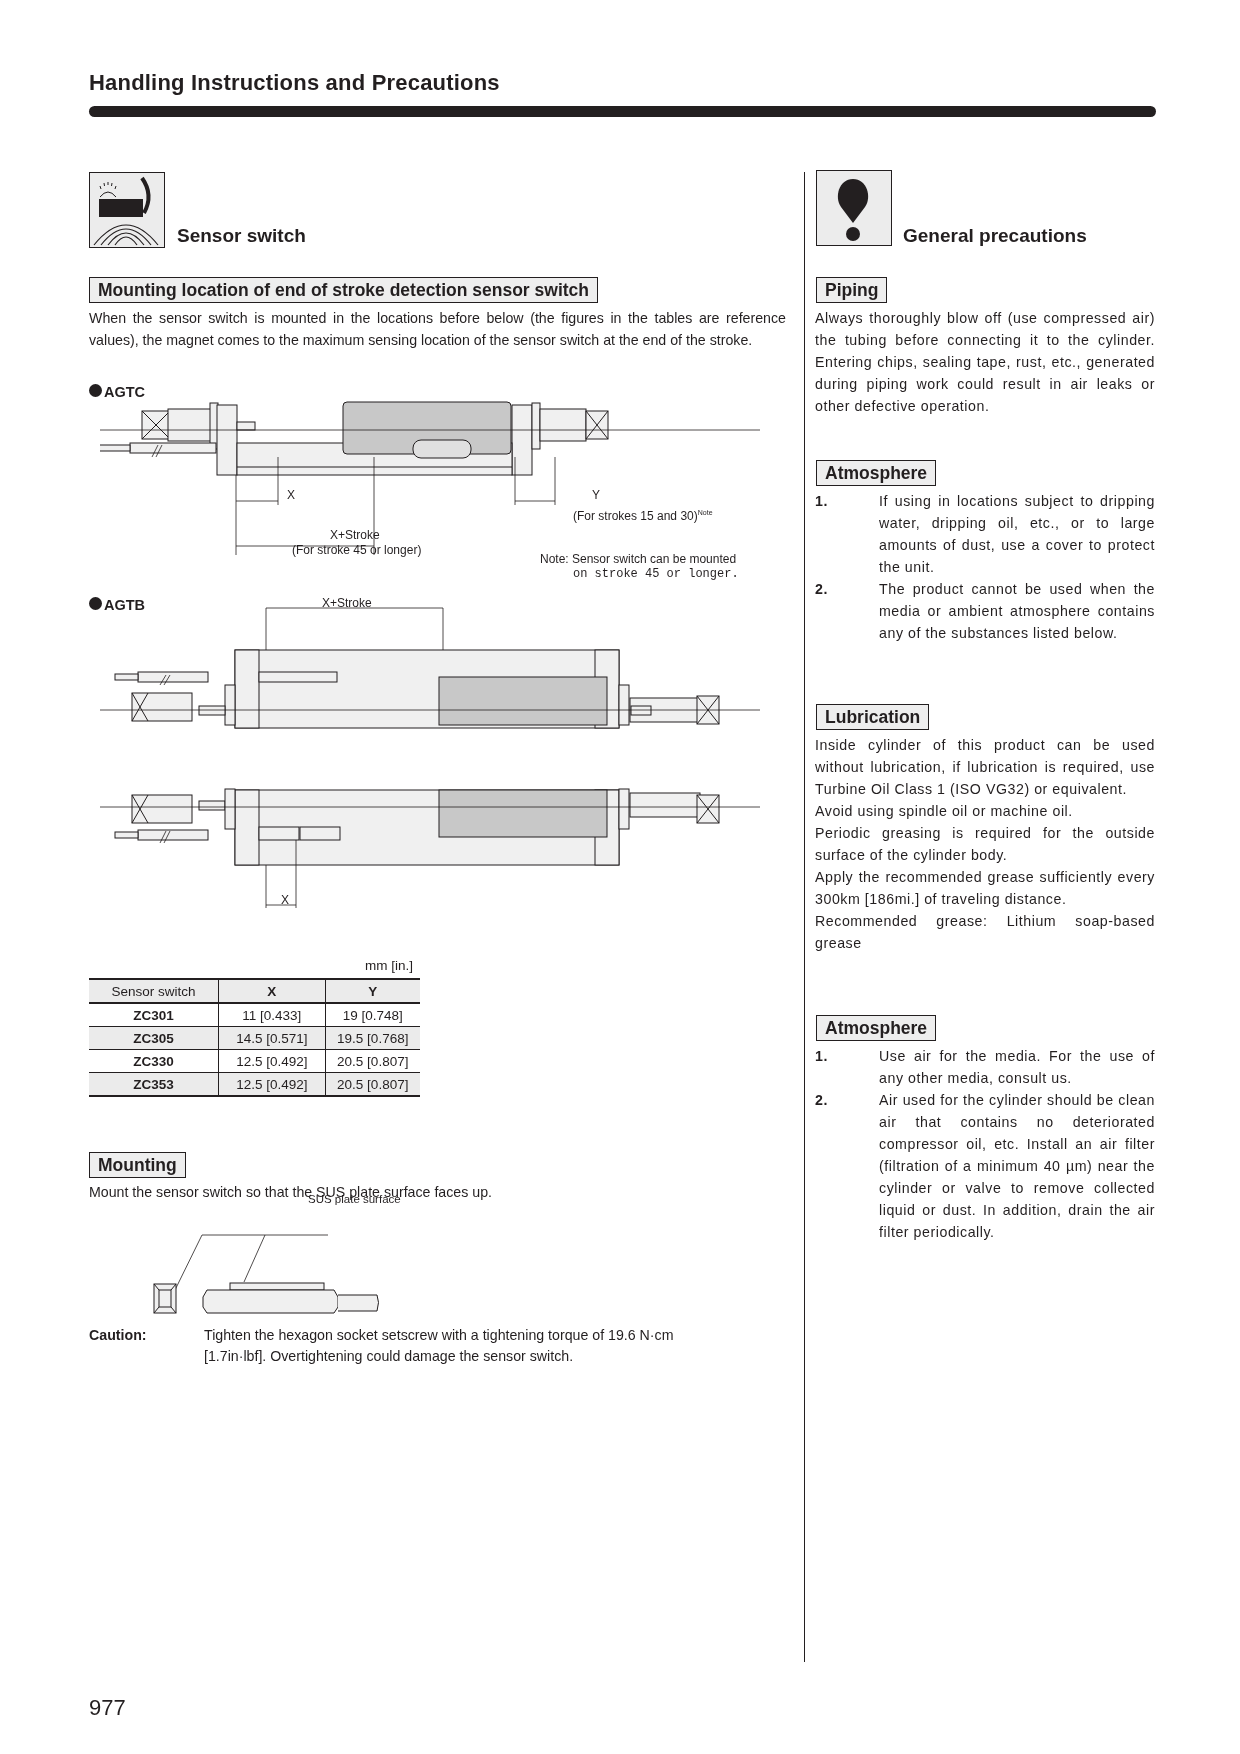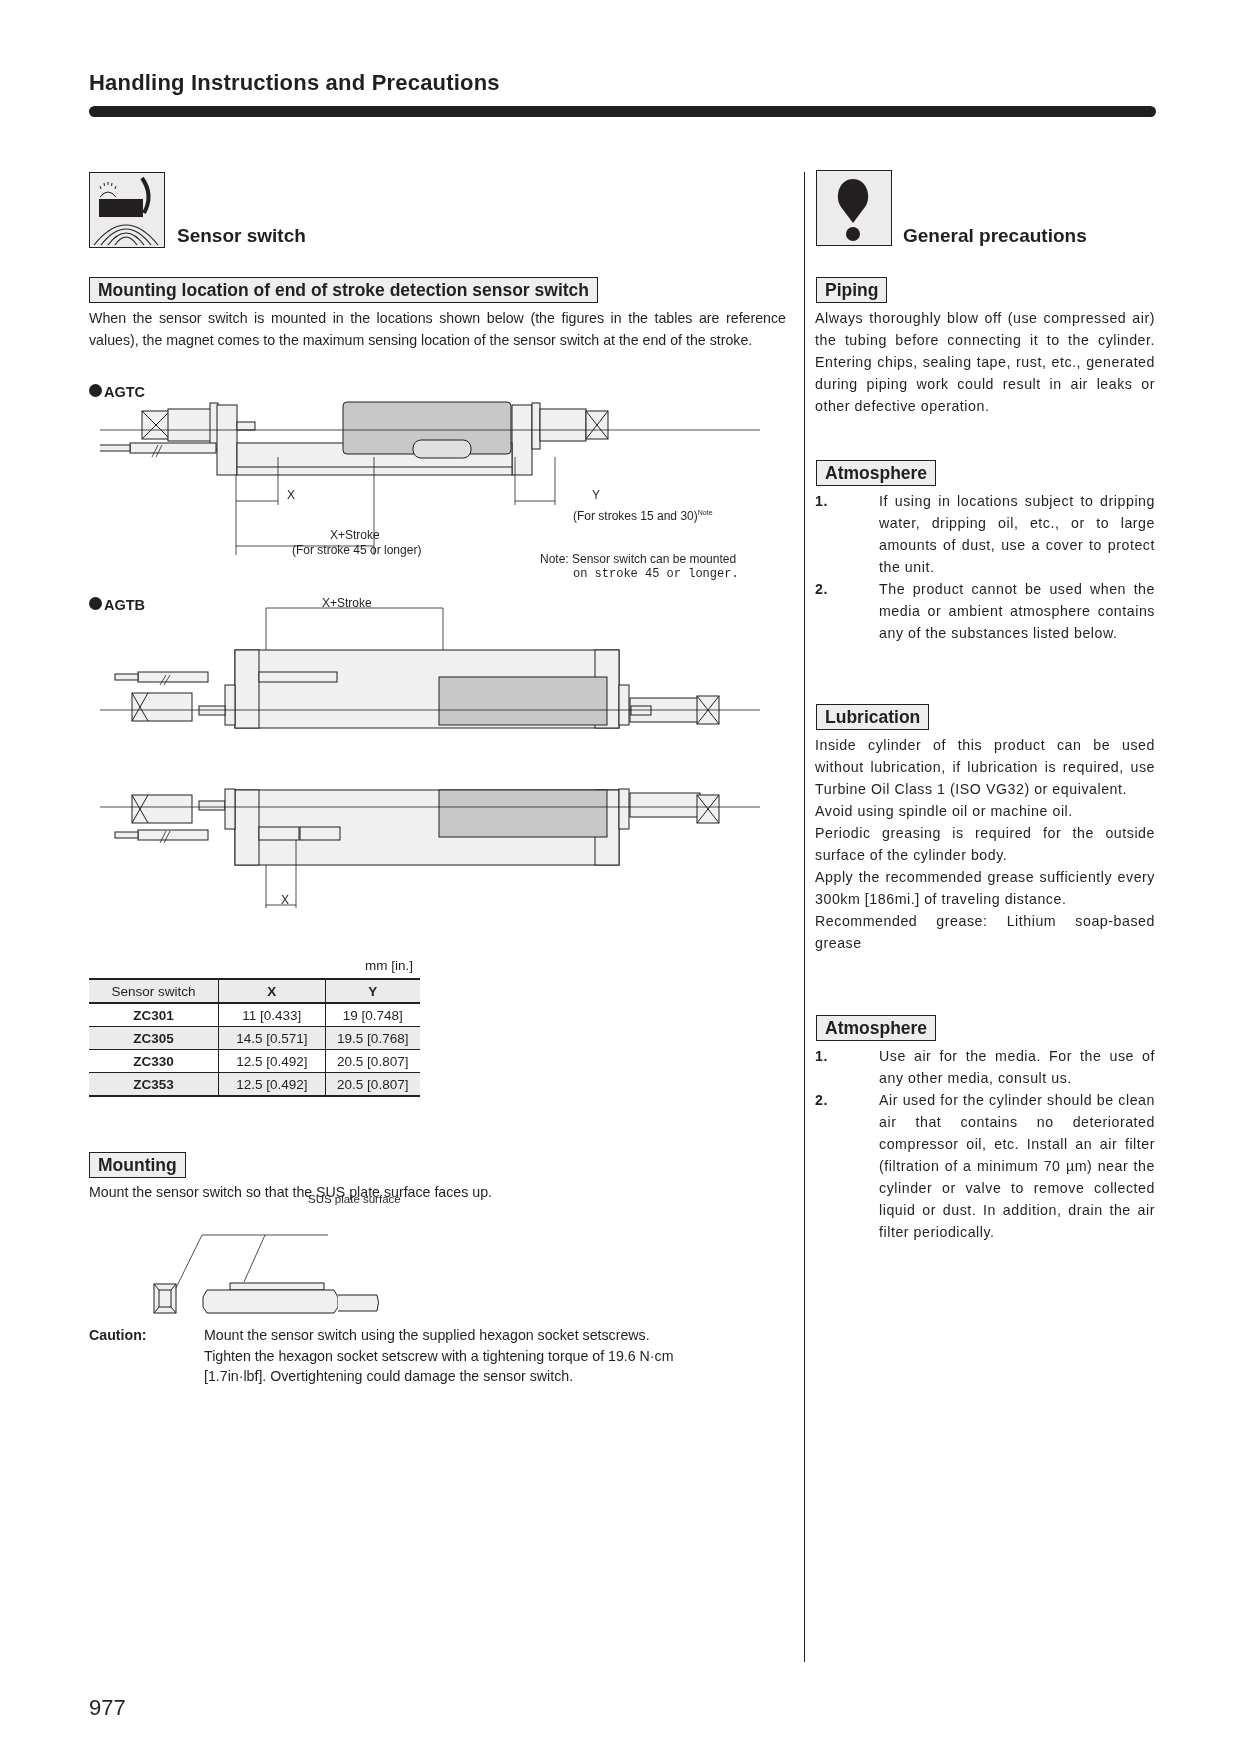--- a/index.html
+++ b/index.html
@@ -54,21 +54,21 @@
       <path d="M4 72 Q36 32 68 72"></path>
       <path d="M11 72 Q36 40 61 72"></path>
       <path d="M18 72 Q36 48 54 72"></path>
       <path d="M25 72 Q36 56 47 72"></path>
     </g>
   </svg>
 </div>
 <div class="abs section-title" style="left:177px; top:225px;">Sensor switch</div>
 
 <div class="abs sub-heading" style="left:89px; top:277px;">Mounting location of end of stroke detection sensor switch</div>
-<div class="abs body-text" style="left:89px; top:307px; width:697px;">When the sensor switch is mounted in the locations shown below (the figures in the tables are reference values), the magnet comes to the maximum sensing location of the sensor switch at the end of the stroke.</div>
+<div class="abs body-text" style="left:89px; top:307px; width:697px;">When the sensor switch is mounted in the locations before below (the figures in the tables are reference values), the magnet comes to the maximum sensing location of the sensor switch at the end of the stroke.</div>
 
 <div class="abs bullet-label" style="left:89px; top:384px;">
   <span class="bullet-dot"></span>
   <span>AGTC</span>
 </div>
 
 <div class="abs" style="left:100px; top:395px;">
   <svg width="660" height="200" viewBox="0 0 660 200">
     <g stroke="#231f20" stroke-width="1" fill="#f0f0f0">
 
@@ -251,21 +251,20 @@
       <rect x="90" y="58" width="94" height="7"></rect>
       <path d="M67 65 L194 65 L198 72 L198 82 L194 88 L67 88 L63 82 L63 72 Z"></path>
       <path d="M198 70 L237 70 Q240 77 237 86 L198 86"></path>
     </g>
   </svg>
 </div>
 
 <div class="abs" style="left:89px; top:1325px; font-size:14.2px; line-height:20.5px; display:flex;gap:40px;">
   <div style="font-weight:bold; width:75px;">Caution:</div>
   <div>
-    <div>Mount the sensor switch using the supplied hexagon socket setscrews.</div>
     <div>Tighten the hexagon socket setscrew with a tightening torque of 19.6 N·cm</div>
     <div>[1.7in·lbf]. Overtightening could damage the sensor switch.</div>
   </div>
 </div>
 
 <div class="abs icon-box" style="left:816px; top:170px;">
   <svg width="73" height="73" viewBox="0 0 73 73">
     <path d="M36 8 C22 8 17 26 24 36 L36 52 L48 36 C55 26 50 8 36 8 Z" fill="#231f20"></path>
     <circle cx="36" cy="63" r="7" fill="#231f20"></circle>
   </svg>
@@ -299,17 +298,17 @@
 </div>
 
 <div class="abs sub-heading" style="left:816px; top:1015px;">Atmosphere</div>
 <div class="abs right-text" style="left:815px; top:1045px;">
   <div class="list-item">
     <span class="list-num">1.</span>
     <span class="list-body">Use air for the media. For the use of any other media, consult us.</span>
   </div>
   <div class="list-item">
     <span class="list-num">2.</span>
-    <span class="list-body">Air used for the cylinder should be clean air that contains no deteriorated compressor oil, etc. Install an air filter (filtration of a minimum 70 µm) near the cylinder or valve to remove collected liquid or dust. In addition, drain the air filter periodically.</span>
+    <span class="list-body">Air used for the cylinder should be clean air that contains no deteriorated compressor oil, etc. Install an air filter (filtration of a minimum 40 µm) near the cylinder or valve to remove collected liquid or dust. In addition, drain the air filter periodically.</span>
   </div>
 </div>
 
 <div class="abs page-num">977</div>
 
 </body></html>

